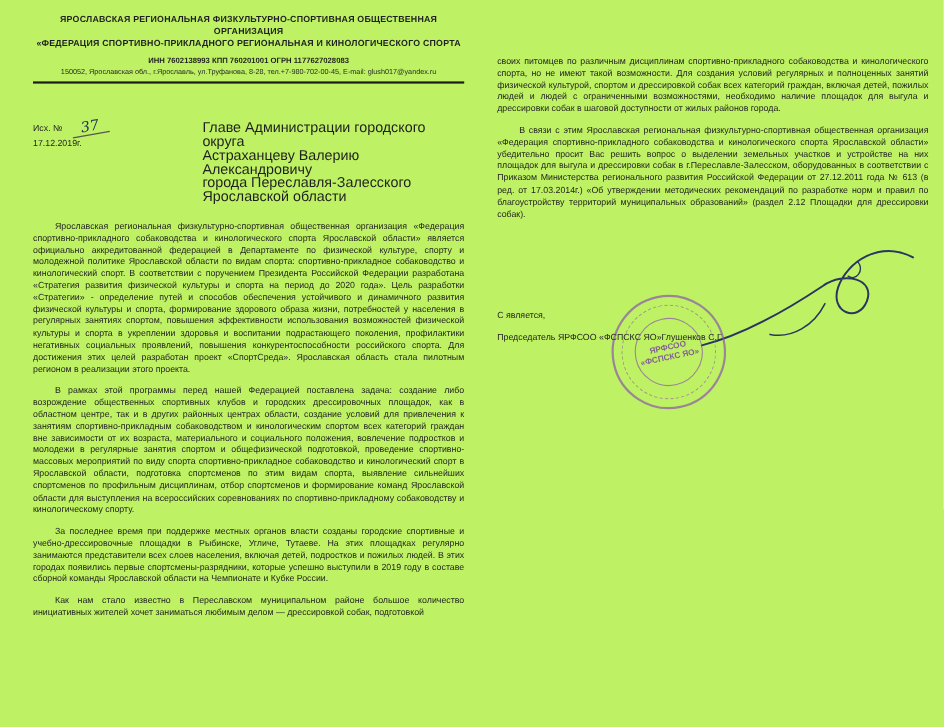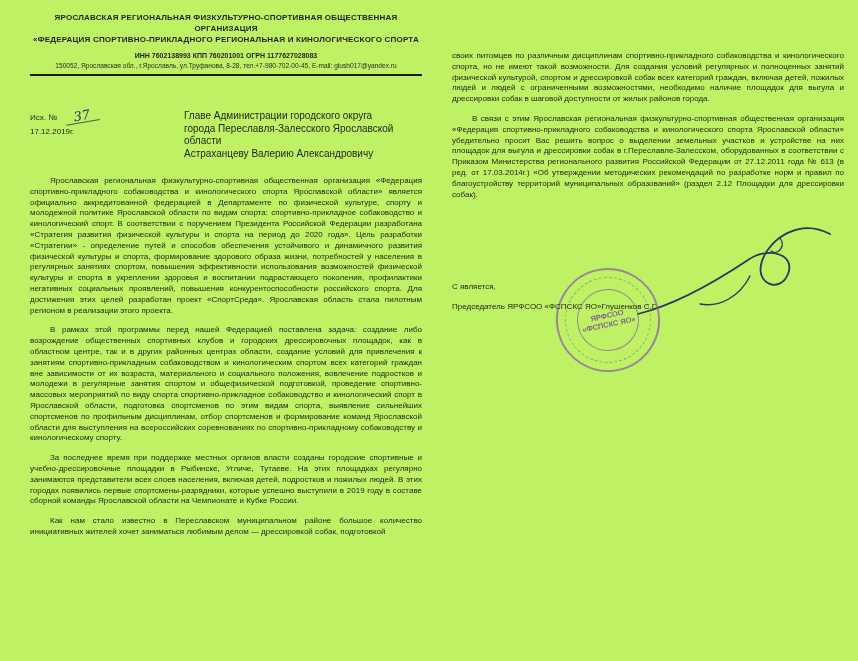--- a/index.html
+++ b/index.html
@@ -19,21 +19,21 @@
   .lh-divider { border:0; border-top:2px solid #1c1c1c; margin:5px 0 0 0; }
 
   
   .ref-row { display:flex; justify-content:space-between; margin-top:34px; font-size:8px; }
   .ref-block { width:120px; line-height:14px; }
   .handwritten {
     display:inline-block; font-family:"DejaVu Serif", serif; font-style:italic;
     font-size:13px; color:#24305e; transform:rotate(-10deg); margin-left:6px;
     min-width:34px; text-align:center; border-bottom:1px solid #555; line-height:12px;
   }
-  .addressee { width:238px; font-size:10px; line-height:12.5px; }
+  .addressee { width:238px; font-size:13px; line-height:12.5px; }
 
   
   .para {
     font-size:8px; line-height:10.8px; text-align:justify;
     text-indent:20px; margin:9px 0 0 0;
   }
   .para.first { margin-top:16px; }
   .para.no-indent { text-indent:0; margin-top:13px; }
 
   
@@ -77,22 +77,22 @@
     <div class="ref-row">
       <div class="ref-block">
         <div>
           <span>Исх. №</span>
           <span class="handwritten">37</span>
         </div>
         <div>17.12.2019г.</div>
       </div>
       <div class="addressee">
         <div>Главе Администрации городского округа</div>
+        <div>Астраханцеву Валерию Александровичу</div>
         <div>города Переславля-Залесского Ярославской области</div>
-        <div>Астраханцеву Валерию Александровичу</div>
       </div>
     </div>
 
     <p class="para first">Ярославская региональная физкультурно-спортивная общественная организация «Федерация спортивно-прикладного собаководства и кинологического спорта Ярославской области» является официально аккредитованной федерацией в Департаменте по физической культуре, спорту и молодежной политике Ярославской области по видам спорта: спортивно-прикладное собаководство и кинологический спорт. В соответствии с поручением Президента Российской Федерации разработана «Стратегия развития физической культуры и спорта на период до 2020 года». Цель разработки «Стратегии» - определение путей и способов обеспечения устойчивого и динамичного развития физической культуры и спорта, формирование здорового образа жизни, потребностей у населения в регулярных занятиях спортом, повышения эффективности использования возможностей физической культуры и спорта в укреплении здоровья и воспитании подрастающего поколения, профилактики негативных социальных проявлений, повышения конкурентоспособности российского спорта. Для достижения этих целей разработан проект «СпортСреда». Ярославская область стала пилотным регионом в реализации этого проекта.</p>
     <p class="para">В рамках этой программы перед нашей Федерацией поставлена задача: создание либо возрождение общественных спортивных клубов и городских дрессировочных площадок, как в областном центре, так и в других районных центрах области, создание условий для привлечения к занятиям спортивно-прикладным собаководством и кинологическим спортом всех категорий граждан вне зависимости от их возраста, материального и социального положения, вовлечение подростков и молодежи в регулярные занятия спортом и общефизической подготовкой, проведение спортивно-массовых мероприятий по виду спорта спортивно-прикладное собаководство и кинологический спорт в Ярославской области, подготовка спортсменов по этим видам спорта, выявление сильнейших спортсменов по профильным дисциплинам, отбор спортсменов и формирование команд Ярославской области для выступления на всероссийских соревнованиях по спортивно-прикладному собаководству и кинологическому спорту.</p>
     <p class="para">За последнее время при поддержке местных органов власти созданы городские спортивные и учебно-дрессировочные площадки в Рыбинске, Угличе, Тутаеве. На этих площадках регулярно занимаются представители всех слоев населения, включая детей, подростков и пожилых людей. В этих городах появились первые спортсмены-разрядники, которые успешно выступили в 2019 году в составе сборной команды Ярославской области на Чемпионате и Кубке России.</p>
     <p class="para">Как нам стало известно в Переславском муниципальном районе большое количество инициативных жителей хочет заниматься любимым делом — дрессировкой собак, подготовкой</p>
   </div>
 
   <div class="col-right">

